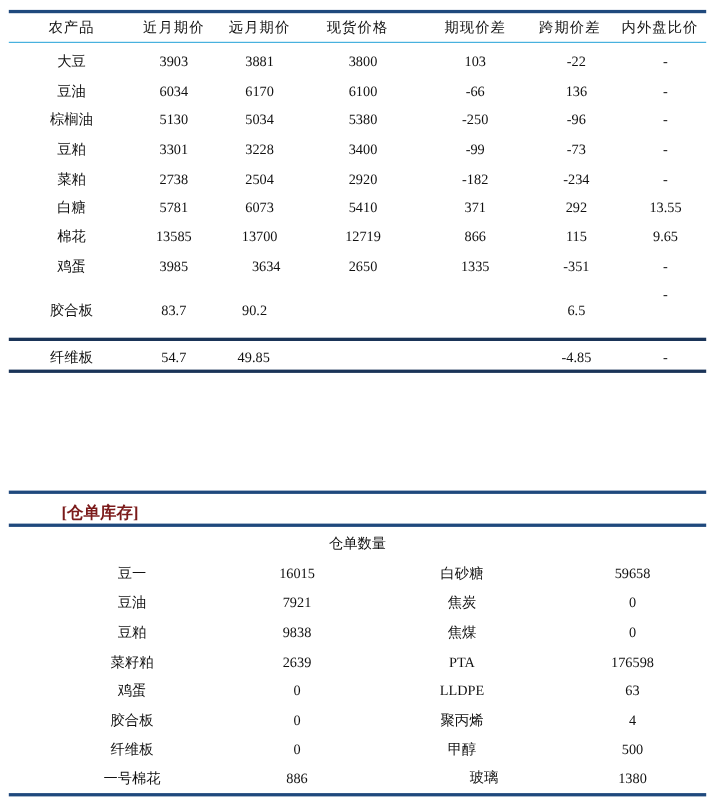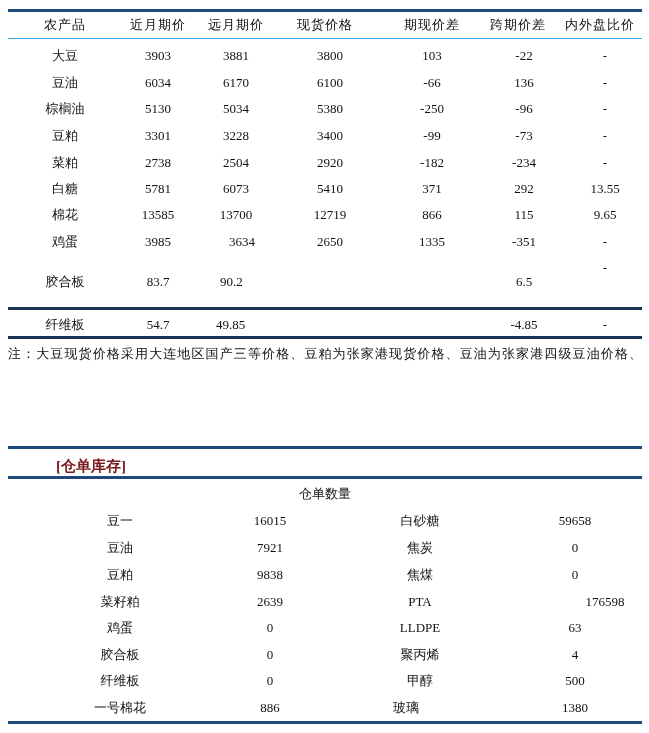--- a/index.html
+++ b/index.html
@@ -123,21 +123,20 @@
   <span class="cell" style="left:194px;width:80px;top:317px;text-align:left;padding-left:22px;">49.85</span>
   <span class="cell" style="left:290px;width:80px;top:317px;"></span>
   <span class="cell" style="left:392px;width:80px;top:317px;"></span>
   <span class="cell" style="left:484px;width:80px;top:317px;">-4.85</span>
   <span class="cell" style="left:575px;width:60px;top:317px;">-</span>
 </div>
 
 <div class="rule dark" style="top:336px;"></div>
 
 <div class="note" style="top:341px;">
-  <span class="ln">注：大豆现货价格采用大连地区国产三等价格、豆粕为张家港现货价格、豆油为张家港四级豆油价格、</span>
 </div>
 
 <div class="rule thick" style="top:446px;"></div>
 <span class="sec-title">[仓单库存]</span>
 <div class="rule thick" style="top:476px;"></div>
 
 <span class="cell" style="left:285px;width:80px;top:486px;">仓单数量</span>
 
 <div>
   <span class="cell" style="left:80px;width:80px;top:513px;">豆一</span>
@@ -154,21 +153,21 @@
 <div>
   <span class="cell" style="left:80px;width:80px;top:567px;">豆粕</span>
   <span class="cell" style="left:230px;width:80px;top:567px;">9838</span>
   <span class="cell" style="left:375px;width:90px;top:567px;">焦煤</span>
   <span class="cell" style="left:535px;width:80px;top:567px;">0</span>
 </div>
 <div>
   <span class="cell" style="left:80px;width:80px;top:594px;">菜籽粕</span>
   <span class="cell" style="left:230px;width:80px;top:594px;">2639</span>
   <span class="cell" style="left:375px;width:90px;top:594px;text-align:center;">PTA</span>
-  <span class="cell" style="left:565px;width:80px;top:594px;">176598</span>
+  <span class="cell" style="left:535px;width:80px;top:594px;">176598</span>
 </div>
 <div>
   <span class="cell" style="left:80px;width:80px;top:620px;">鸡蛋</span>
   <span class="cell" style="left:230px;width:80px;top:620px;">0</span>
   <span class="cell" style="left:375px;width:90px;top:620px;">LLDPE</span>
   <span class="cell" style="left:535px;width:80px;top:620px;">63</span>
 </div>
 <div>
   <span class="cell" style="left:80px;width:80px;top:647px;">胶合板</span>
   <span class="cell" style="left:230px;width:80px;top:647px;">0</span>
@@ -177,17 +176,17 @@
 </div>
 <div>
   <span class="cell" style="left:80px;width:80px;top:673px;">纤维板</span>
   <span class="cell" style="left:230px;width:80px;top:673px;">0</span>
   <span class="cell" style="left:375px;width:90px;top:673px;">甲醇</span>
   <span class="cell" style="left:535px;width:80px;top:673px;">500</span>
 </div>
 <div>
   <span class="cell" style="left:80px;width:80px;top:700px;">一号棉花</span>
   <span class="cell" style="left:230px;width:80px;top:700px;">886</span>
-  <span class="cell" style="left:361px;width:90px;top:700px;">玻璃</span>
+  <span class="cell" style="left:395px;width:90px;top:700px;font-family:Liberation Mono, monospace;">玻璃</span>
   <span class="cell" style="left:535px;width:80px;top:700px;">1380</span>
 </div>
 
 <div class="rule thick" style="top:721px;"></div>
 
 </body></html>

